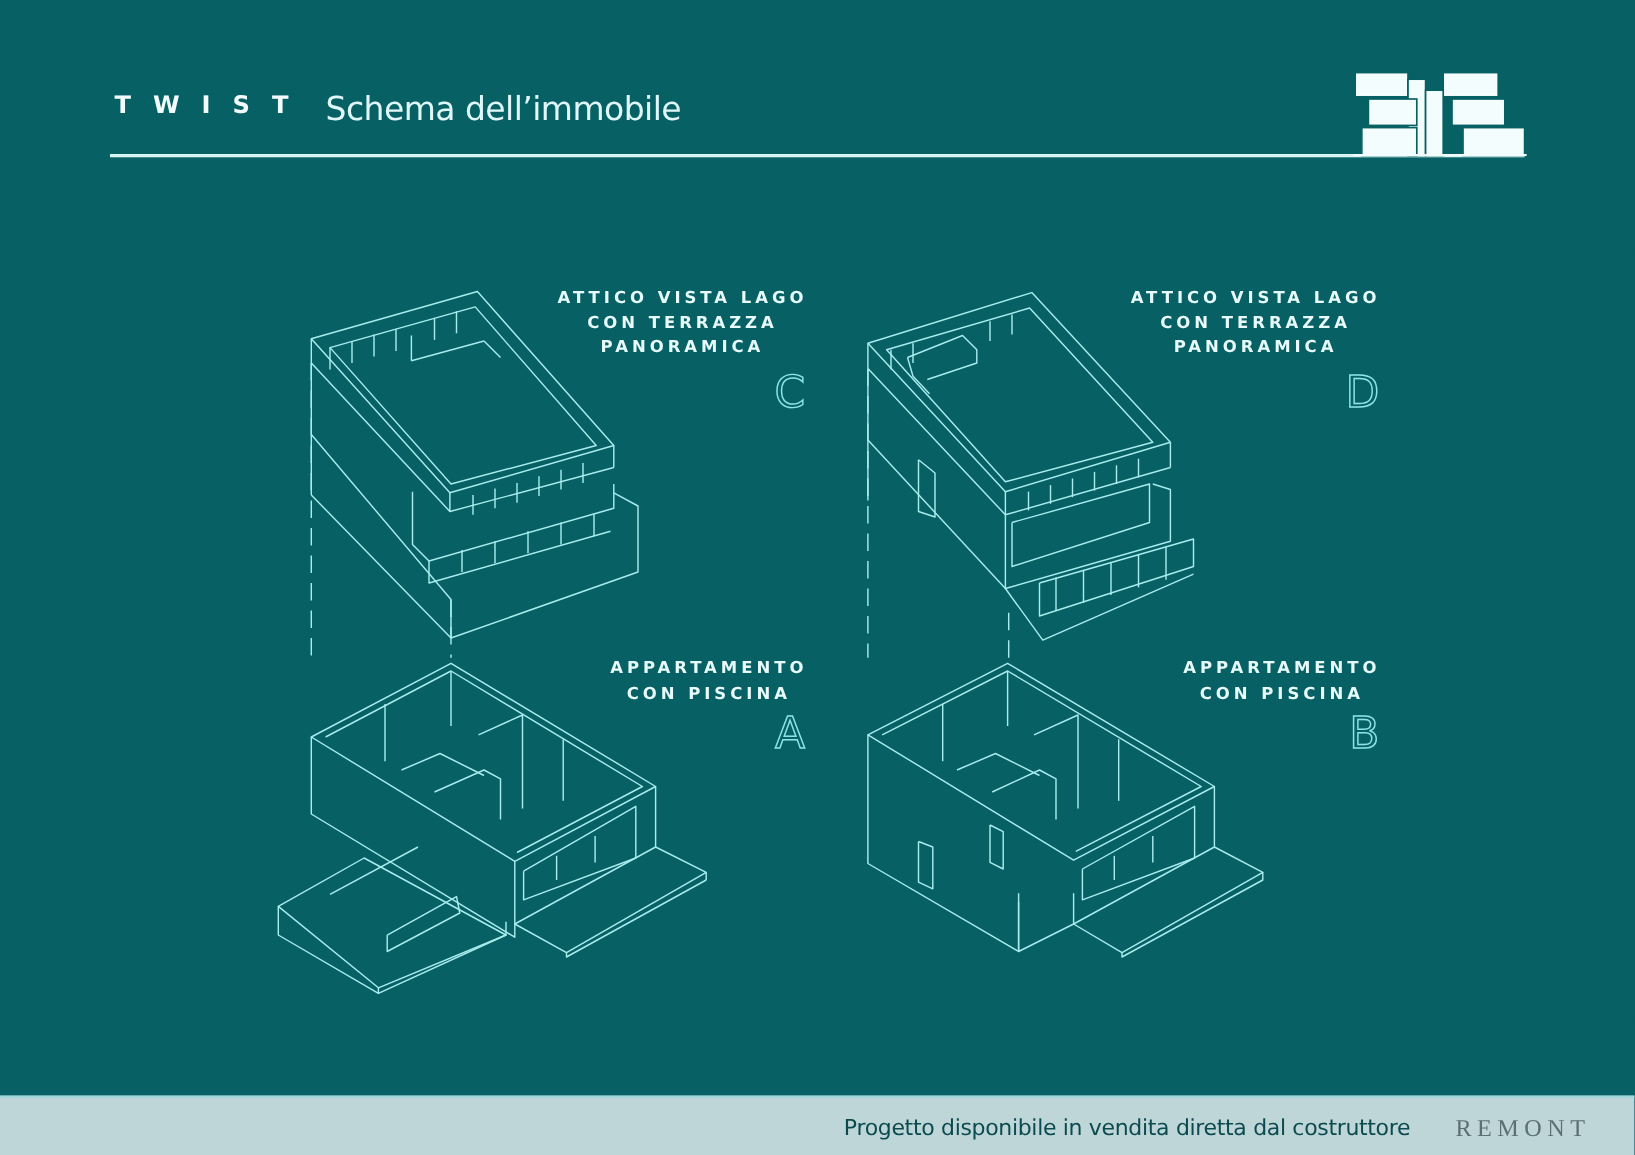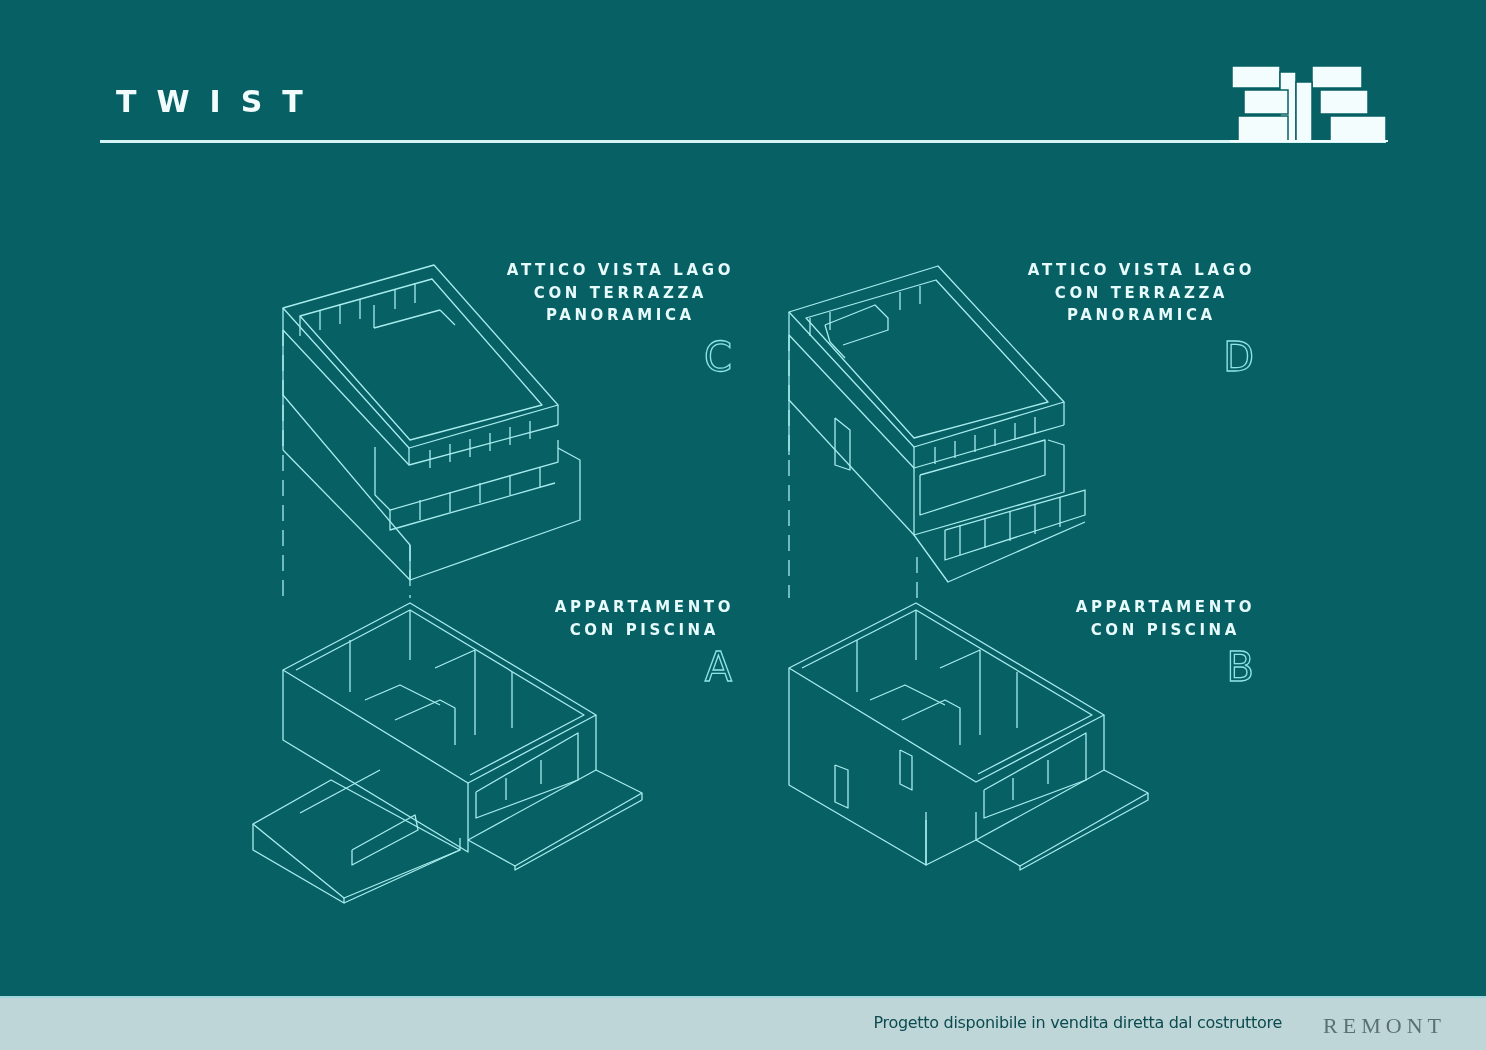--- a/index.html
+++ b/index.html
@@ -1,35 +1,36 @@
 <!DOCTYPE html>
 <html><head>
 <meta charset="utf-8">
 <style>
   html, body { margin:0; padding:0; }
   body { width:1486px; height:1050px; position:relative; overflow:hidden; background:#066064; font-family:"Liberation Sans", sans-serif; }
   .header { position:absolute; left:100px; top:60px; width:1286px; height:84px; }
-  .brand { position:absolute; left:16px; top:24px; font-family:"DejaVu Sans", sans-serif; font-weight:bold; font-size:30px; letter-spacing:20px; color:#f2fcfc; }
+  .brand { position:absolute; left:4px; top:24px; font-family:"DejaVu Sans", sans-serif; font-weight:bold; font-size:22px; letter-spacing:20px; color:#f2fcfc; }
   .subtitle { position:absolute; left:196px; top:22px; font-family:"DejaVu Sans", sans-serif; font-size:30px; color:#dff7f8; letter-spacing:-0.5px; }
   .rule { position:absolute; left:0; top:80px; width:1286px; height:3px; background:#d6f4f6; }
   .logo { position:absolute; left:1130px; top:4px; width:158px; height:78px; }
   .label { position:absolute; text-align:center; font-family:"DejaVu Sans", sans-serif; font-weight:bold; font-size:15px; letter-spacing:3.6px; line-height:22.5px; color:#e8fbfc; }
   .letter { position:absolute; font-family:"DejaVu Sans", sans-serif; font-size:40px; color:transparent; -webkit-text-stroke:1.3px #8fe3e6; text-align:right; }
   .drawing { position:absolute; left:0; top:0; width:1486px; height:1050px; }
   .drawing line, .drawing polyline, .drawing polygon, .drawing path { fill:none; stroke:#a8ecee; stroke-width:1.3; stroke-linejoin:round; }
   .dash { stroke-dasharray:16 9; }
   .footer { position:absolute; left:0; top:996px; width:1486px; height:54px; background:#bfd6d9; border-top:2px solid #9fd6dc; }
-  .footer-text { position:absolute; right:204px; top:15px; font-family:"DejaVu Sans", sans-serif; font-size:16px; color:#0b4a4e; letter-spacing:-0.3px;margin-left:28px; }
+  .footer-text { position:absolute; right:204px; top:15px; font-family:"DejaVu Sans", sans-serif; font-size:20px; color:#0b4a4e; letter-spacing:-0.3px;margin-left:28px; }
   .footer-logo { position:absolute; right:40px; top:15px; font-family:"Liberation Serif", serif; font-size:22px; letter-spacing:5px; color:#5b7072;text-align:right; }
 </style>
 </head>
 <body>
 
 <div class="header">
   <div class="brand">TWIST</div>
+  <div class="subtitle">Schema dell’immobile</div>
   <div class="rule"></div>
   <svg class="logo" viewBox="0 0 158 78">
     <g fill="#f4fdfd" stroke="#066064" stroke-width="1.5">
       <rect x="2" y="2" width="48" height="22"></rect>
       <rect x="82" y="2" width="50" height="22"></rect>
       <rect x="50" y="8" width="16" height="70"></rect>
       <rect x="66" y="18" width="16" height="60"></rect>
       <rect x="14" y="26" width="44" height="24"></rect>
       <rect x="90" y="26" width="48" height="24"></rect>
       <rect x="8" y="52" width="50" height="26"></rect>

